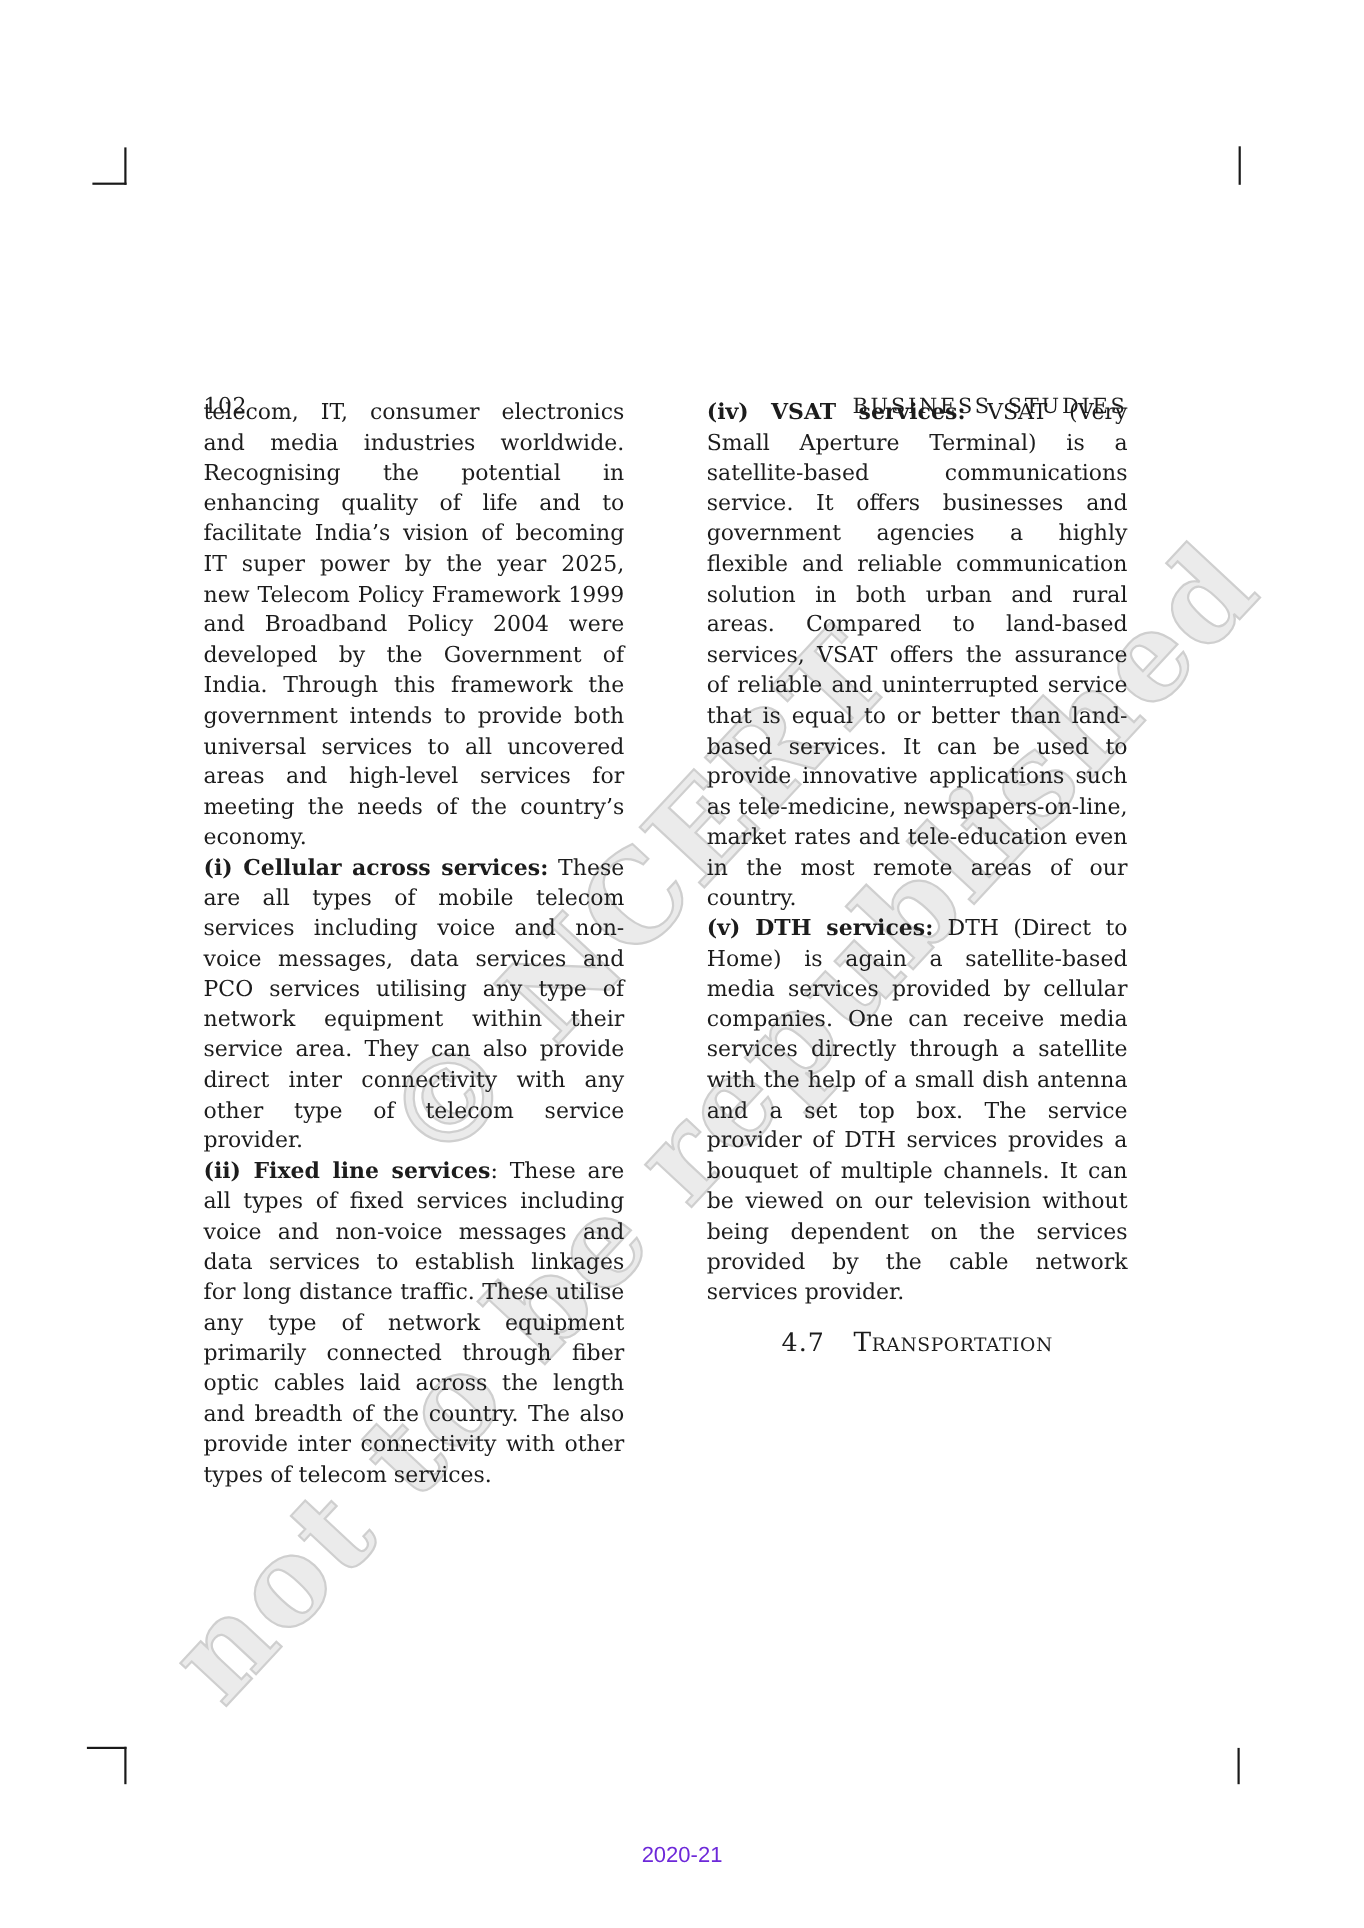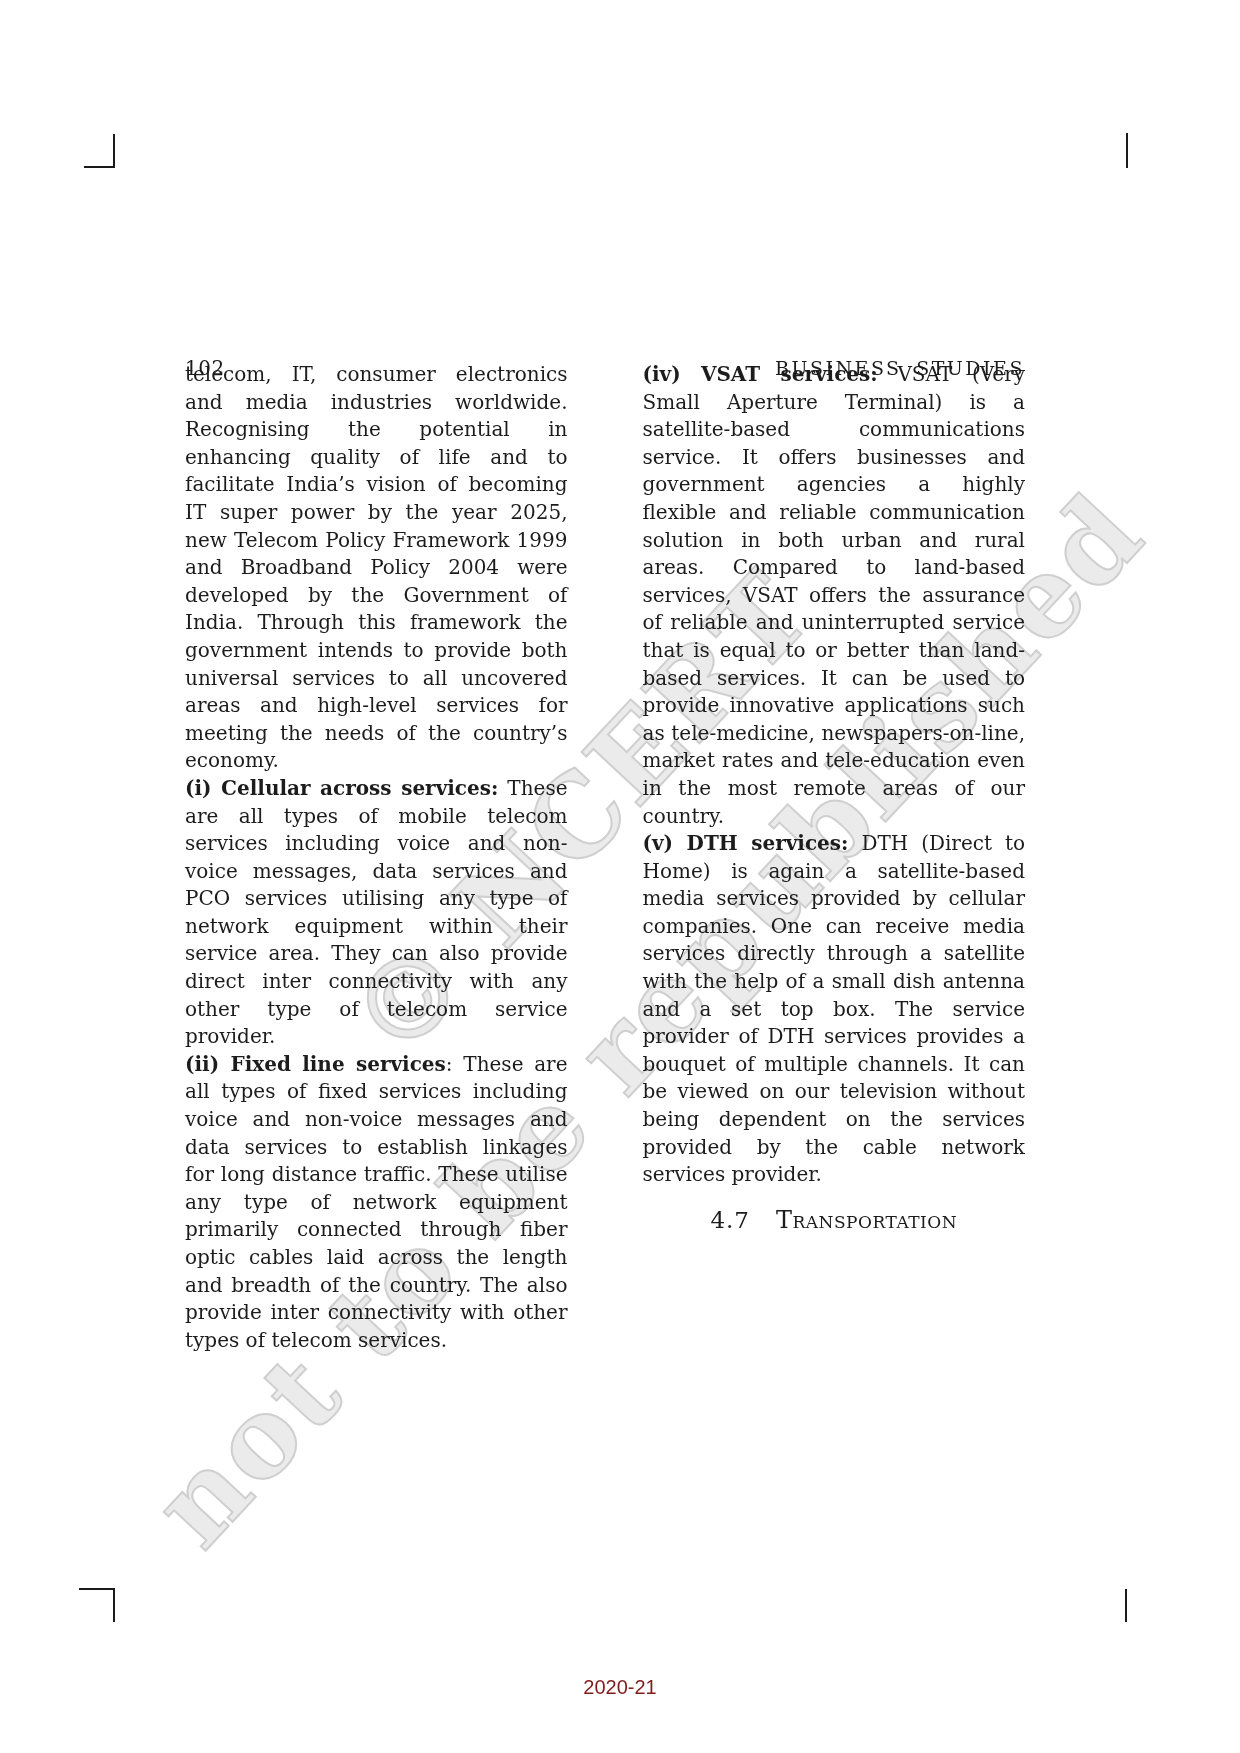--- a/index.html
+++ b/index.html
@@ -89,21 +89,21 @@
 
   
   .footer {
     position: absolute;
     left: 0;
     width: 100%;
     top: 1676px;
     text-align: center;
     font-family: "Liberation Sans", sans-serif;
     font-size: 20px;
-    color: #7f1d1d;
+    color: #6d28d9;
     z-index: 2;
   }
 </style>
 </head>
 <body>
 
 <div class="page">
 
   <div class="mark mark-tl-v"></div>
   <div class="mark mark-tl-h"></div>

